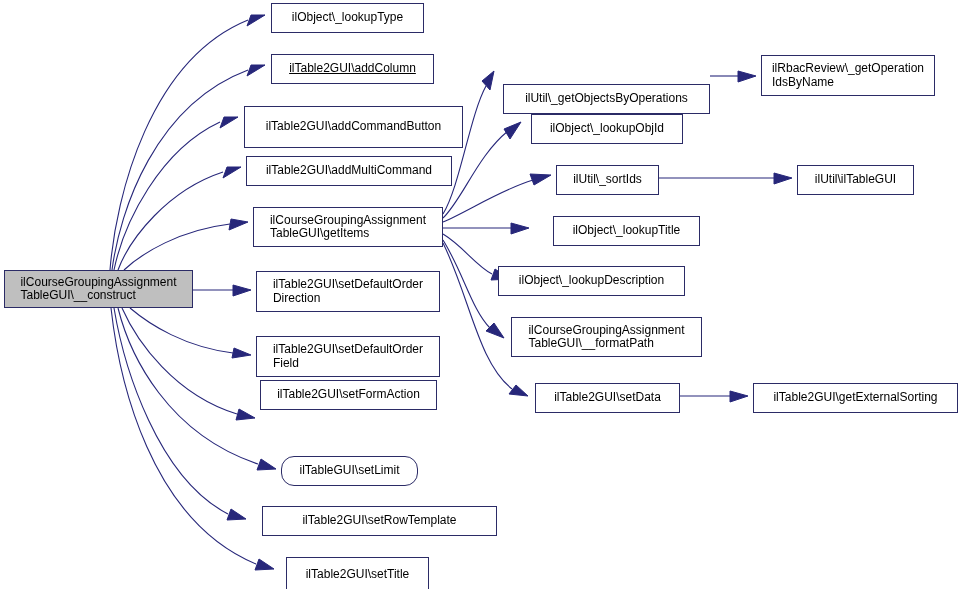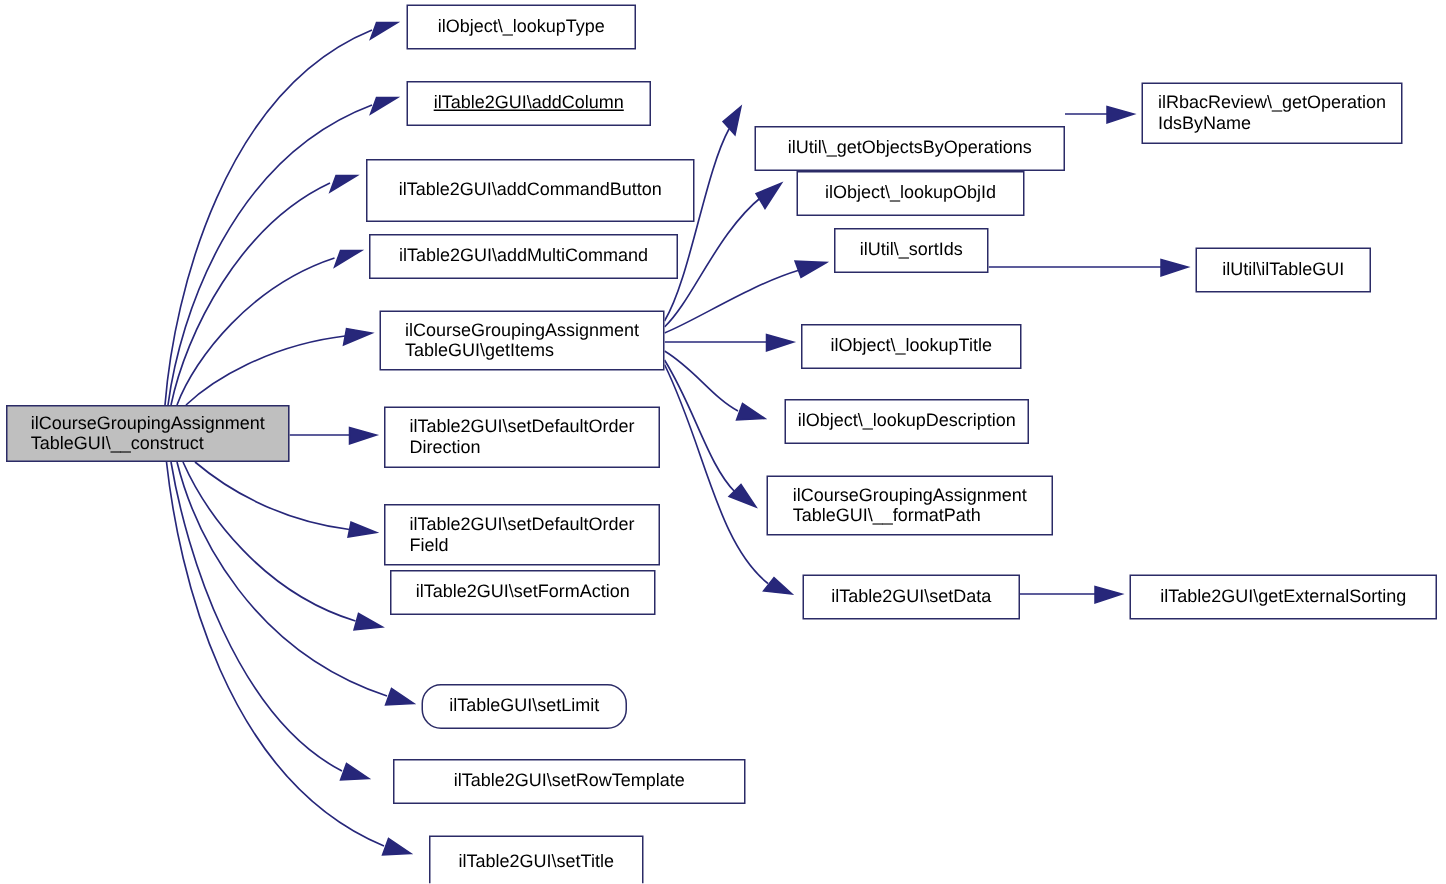--- a/index.html
+++ b/index.html
@@ -112,23 +112,23 @@
       <div class="node" style="left: 256px; top: 271px; width: 184px; height: 41px;">ilTable2GUI\setDefaultOrder
 Direction</div>
       <div class="node" style="left: 256px; top: 336px; width: 184px; height: 41px;">ilTable2GUI\setDefaultOrder
 Field</div>
       <div class="node" style="left: 260px; top: 380px; width: 177px; height: 26px;">ilTable2GUI\setFormAction</div>
       <div class="node" style="left: 281px; top: 456px; width: 137px; height: 26px; border-radius: 13px;">ilTableGUI\setLimit</div>
       <div class="node" style="left: 262px; top: 506px; width: 235px; height: 26px;">ilTable2GUI\setRowTemplate</div>
       <div class="node" style="left: 286px; top: 557px; width: 143px; height: 36px;">ilTable2GUI\setTitle</div>
       <div class="node" style="left: 503px; top: 63px; width: 207px; height: 26px; margin-top: 21px;">ilUtil\_getObjectsByOperations</div>
       <div class="node" style="left: 531px; top: 114px; width: 152px; height: 26px;">ilObject\_lookupObjId</div>
-      <div class="node" style="left: 556px; top: 152px; width: 103px; height: 26px;">ilUtil\_sortIds</div>
-      <div class="node" style="left: 534px; top: 216px; width: 147px; height: 26px;">ilObject\_lookupTitle</div>
-      <div class="node" style="left: 523px; top: 266px; width: 163px; height: 26px;">ilObject\_lookupDescription</div>
+      <div class="node" style="left: 556px; top: 165px; width: 103px; height: 26px;">ilUtil\_sortIds</div>
+      <div class="node" style="left: 553px; top: 216px; width: 147px; height: 26px;">ilObject\_lookupTitle</div>
+      <div class="node" style="left: 498px; top: 266px; width: 187px; height: 26px;">ilObject\_lookupDescription</div>
       <div class="node" style="left: 511px; top: 317px; width: 191px; height: 40px;">ilCourseGroupingAssignment
 TableGUI\__formatPath</div>
       <div class="node" style="left: 535px; top: 383px; width: 145px; height: 26px;">ilTable2GUI\setData</div>
       <div class="node" style="left: 761px; top: 55px; width: 174px; height: 41px;">ilRbacReview\_getOperation
 IdsByName</div>
       <div class="node" style="left: 797px; top: 165px; width: 117px; height: 26px;">ilUtil\ilTableGUI</div>
       <div class="node" style="left: 753px; top: 383px; width: 205px; height: 26px;">ilTable2GUI\getExternalSorting</div>
     </div>
 </div>
 

